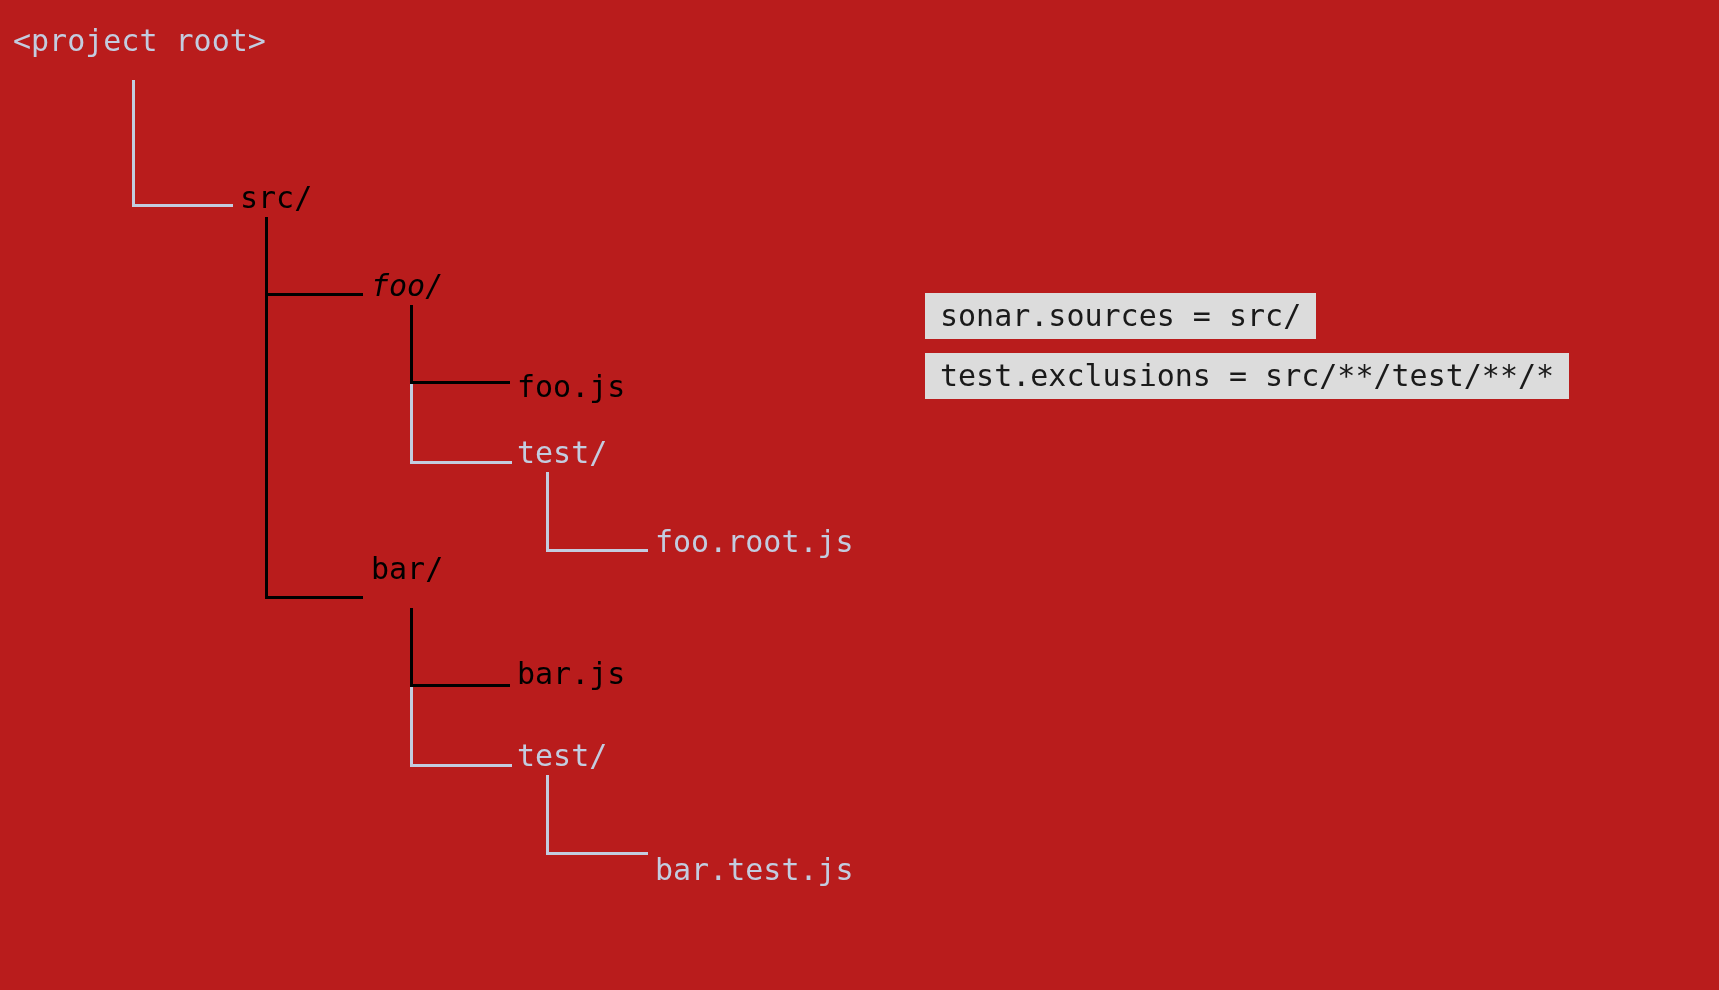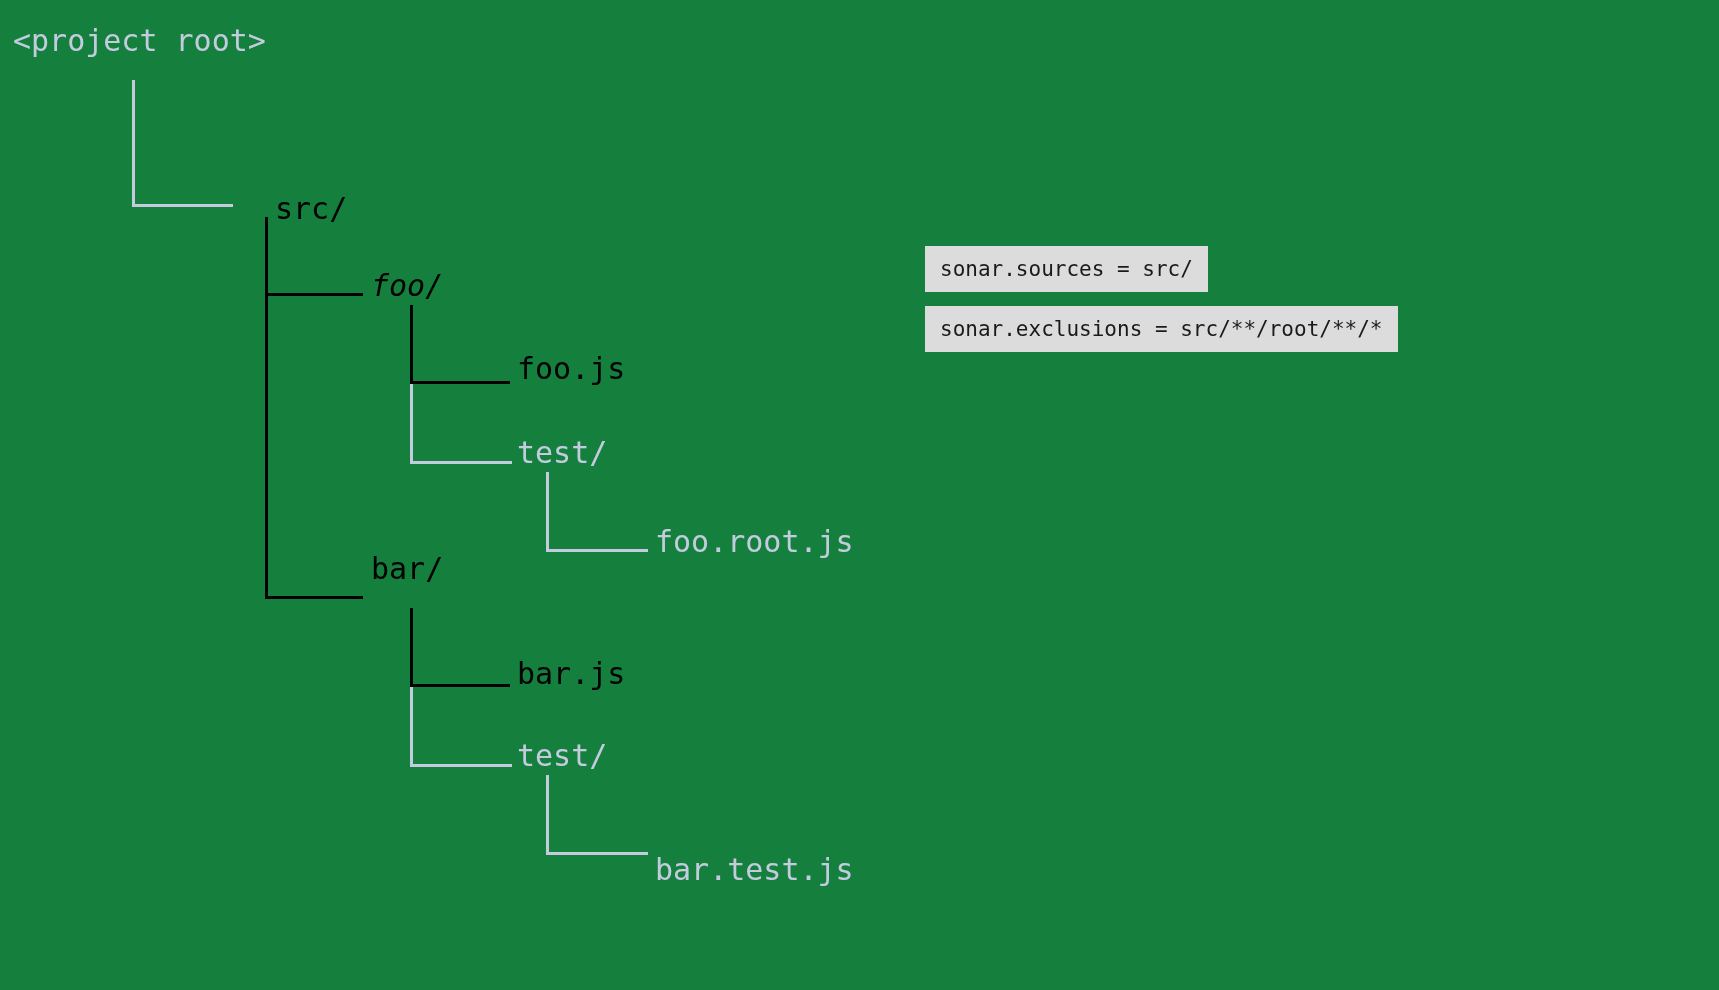--- a/index.html
+++ b/index.html
@@ -4,21 +4,21 @@
 <style>
   html, body {
     margin: 0;
     padding: 0;
     background: #ffffff;
   }
   .canvas {
     position: relative;
     width: 1719px;
     height: 990px;
-    background: #15803d;
+    background: #b91c1c;
     overflow: hidden;
     font-family: "DejaVu Sans Mono", "Liberation Mono", monospace;
   }
   .label {
     position: absolute;
     font-size: 30px;
     line-height: 34px;
     white-space: pre;
     color: #000000;
   }
@@ -30,46 +30,47 @@
     background: #000000;
   }
   .line.gray {
     background: #c3ccdf;
   }
   .prop {
     position: absolute;
     display: inline-block;
     background: #dcdcdc;
     color: #1a1a1a;
-    font-size: 21px;
+    font-size: 30px;
     line-height: 30px;
     padding: 8px 15px;
     white-space: pre;
+    margin-top: 47px;
   }
 </style>
 </head>
 <body>
 
 <div class="canvas">
 
   <div class="label muted" style="left:13px; top:24px;">&lt;project root&gt;</div>
 
   <div class="line gray" style="left:132px; top:80px;  width:3px;  height:127px;"></div>
   <div class="line gray" style="left:132px; top:204px; width:101px; height:3px;"></div>
 
-  <div class="label" style="left:240px; top:192px;margin-left:35px;">src/</div>
+  <div class="label" style="left:240px; top:181px;">src/</div>
 
   <div class="line" style="left:265px; top:217px; width:3px; height:382px;"></div>
 
   <div class="line" style="left:265px; top:293px; width:98px; height:3px;"></div>
   <div class="label" style="left:371px; top:269px;font-style:italic;">foo/</div>
 
   <div class="line" style="left:410px; top:305px; width:3px; height:79px;"></div>
   <div class="line" style="left:410px; top:381px; width:100px; height:3px;"></div>
-  <div class="label" style="left:517px; top:352px;">foo.js</div>
+  <div class="label" style="left:517px; top:370px;">foo.js</div>
 
   <div class="line gray" style="left:410px; top:384px; width:3px; height:80px;"></div>
   <div class="line gray" style="left:410px; top:461px; width:102px; height:3px;"></div>
   <div class="label muted" style="left:517px; top:436px;">test/</div>
 
   <div class="line gray" style="left:546px; top:472px; width:3px; height:80px;"></div>
   <div class="line gray" style="left:546px; top:549px; width:102px; height:3px;"></div>
   <div class="label muted" style="left:655px; top:525px;">foo.root.js</div>
 
   <div class="line" style="left:265px; top:596px; width:98px; height:3px;"></div>
@@ -82,15 +83,15 @@
   <div class="line gray" style="left:410px; top:687px; width:3px; height:80px;"></div>
   <div class="line gray" style="left:410px; top:764px; width:102px; height:3px;"></div>
   <div class="label muted" style="left:517px; top:739px;">test/</div>
 
   <div class="line gray" style="left:546px; top:775px; width:3px; height:80px;"></div>
   <div class="line gray" style="left:546px; top:852px; width:102px; height:3px;"></div>
   <div class="label muted" style="left:655px; top:827px;margin-top:26px;">bar.test.js</div>
 
   <div class="prop" style="left:925px; top:246px;">sonar.sources = src/</div>
 
-  <div class="prop" style="left:925px; top:306px;">sonar.exclusions = src/**/root/**/*</div>
+  <div class="prop" style="left:925px; top:306px;">test.exclusions = src/**/test/**/*</div>
 
 </div>
 
 </body></html>

